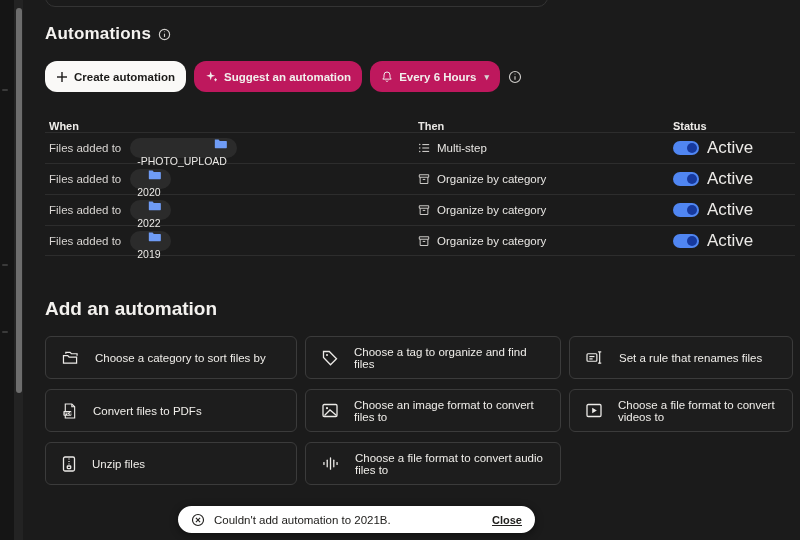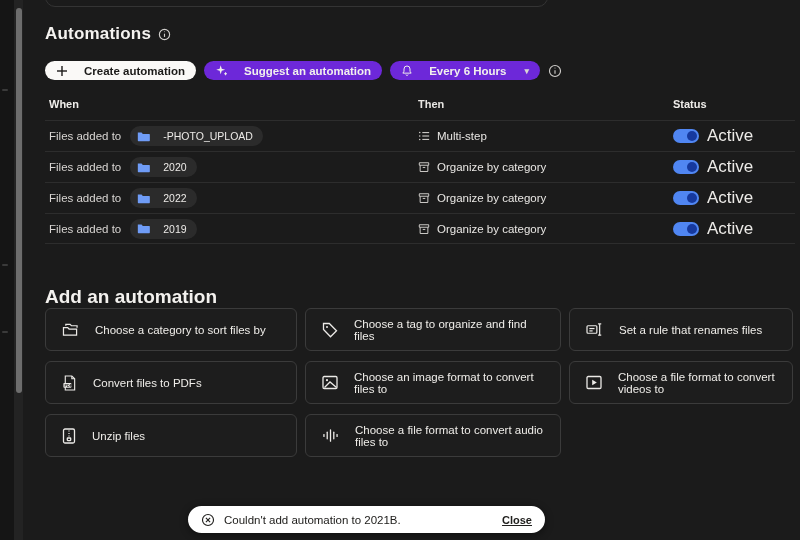--- a/index.html
+++ b/index.html
@@ -16,48 +16,48 @@
   
   .cutoff-card { position:absolute; left:45px; top:-8px; width:503px; height:15px;
     border:1px solid #343434; border-radius:0 0 10px 10px; }
   .content { position:absolute; left:0; top:0; width:800px; padding-left:45px; }
   
   .page-title-row { display:flex; align-items:center; gap:7px; margin-top:24px; }
   .page-title { font-size:17px; font-weight:700; letter-spacing:.2px; color:#f5f3f0; }
   .info-icon { display:inline-flex; color:#cfcdca; }
   
   .toolbar { display:flex; align-items:center; gap:8px; margin-top:17px; }
-  .pill { display:inline-flex; align-items:center; gap:16px; height:19px; padding:0 11px;
+  .pill { display:inline-flex; align-items:center; gap:6px; height:31px; padding:0 11px;
     border-radius:12px; font-size:11.5px; font-weight:600; cursor:pointer; white-space:nowrap; }
   .pill.light { background:#faf9f7; color:#1c1b19; }
-  .pill.dark { background:#6d28d9; color:#f2f0ed; }
+  .pill.dark { background:#be185d; color:#f2f0ed; }
   .chev { font-size:9px; margin-left:2px; color:#d8d6d3; }
   
   .atable { margin-top:18px; width:750px; }
-  .t-head { display:flex; height:22px; align-items:flex-start; font-size:11px; font-weight:700; color:#f0eeeb; }
+  .t-head { display:flex; height:22px; align-items:flex-end; font-size:11px; font-weight:700; color:#f0eeeb; }
   .t-row { display:flex; align-items:center; height:31px; font-size:11.5px; border-top:1px solid #2d2d2d; }
   .col-when { width:373px; display:flex; align-items:center; padding-left:4px; }
   .col-then { width:232px; display:flex; align-items:center; gap:7px; color:#e8e6e3; }
   .col-status { display:flex; align-items:center; gap:8px;margin-left:23px; }
   .when-prefix { color:#d8d5d2; margin-right:9px; }
-  .chip { display:inline-flex; align-items:center; gap:13px; height:20px; padding:0 10px 0 7px;
-    background:#2b2b2b; border-radius:10px; font-size:10.5px; color:#eceae7; cursor:pointer; }
+  .chip { display:inline-flex; align-items:flex-end; gap:6px; height:20px; padding:0 10px 0 7px;
+    background:#2b2b2b; border-radius:10px; font-size:10.5px; color:#eceae7; cursor:pointer;flex-direction:column; }
   .then-icon { display:inline-flex; color:#c9c7c4; }
   .toggle { position:relative; width:26px; height:14px; border-radius:7px; background:#5086f2; cursor:pointer; }
   .toggle .knob { position:absolute; right:2px; top:2px; width:10px; height:10px; border-radius:50%; background:#16399e; }
   .status-label { font-size:17px; color:#eceae7; }
   
   .add-title { margin-top:42px; font-size:19px; font-weight:700; color:#f3f1ee; }
-  .cards { display:grid; grid-template-columns:252px 256px 224px; gap:10px 8px; }
+  .cards { margin-top:16px; display:grid; grid-template-columns:252px 256px 224px; gap:10px 8px; }
   .card { height:43px; border:1px solid #3b3b3b; border-radius:6px; display:flex; align-items:center;
     gap:16px; padding:0 14px 0 16px; cursor:pointer; background:#1d1d1d; }
   .card-icon { display:inline-flex; color:#eceae7; flex:0 0 auto; }
   .card-label { font-size:11.5px; color:#efede9; }
   
-  .toast { position:absolute; left:188px; top:506px; width:357px; height:27px; background:#ffffff;
+  .toast { position:absolute; left:178px; top:506px; width:357px; height:27px; background:#ffffff;
     border-radius:14px; display:flex; align-items:center; gap:9px; padding:0 13px;
     color:#21201e; box-shadow:0 2px 8px rgba(0,0,0,.45); }
   .toast-msg { font-size:11.5px; }
   .toast-close { margin-left:auto; font-size:11px; font-weight:700; text-decoration:underline; cursor:pointer; }
   svg { display:block; }
 </style>
 </head>
 <body>
 
 <div class="page">

